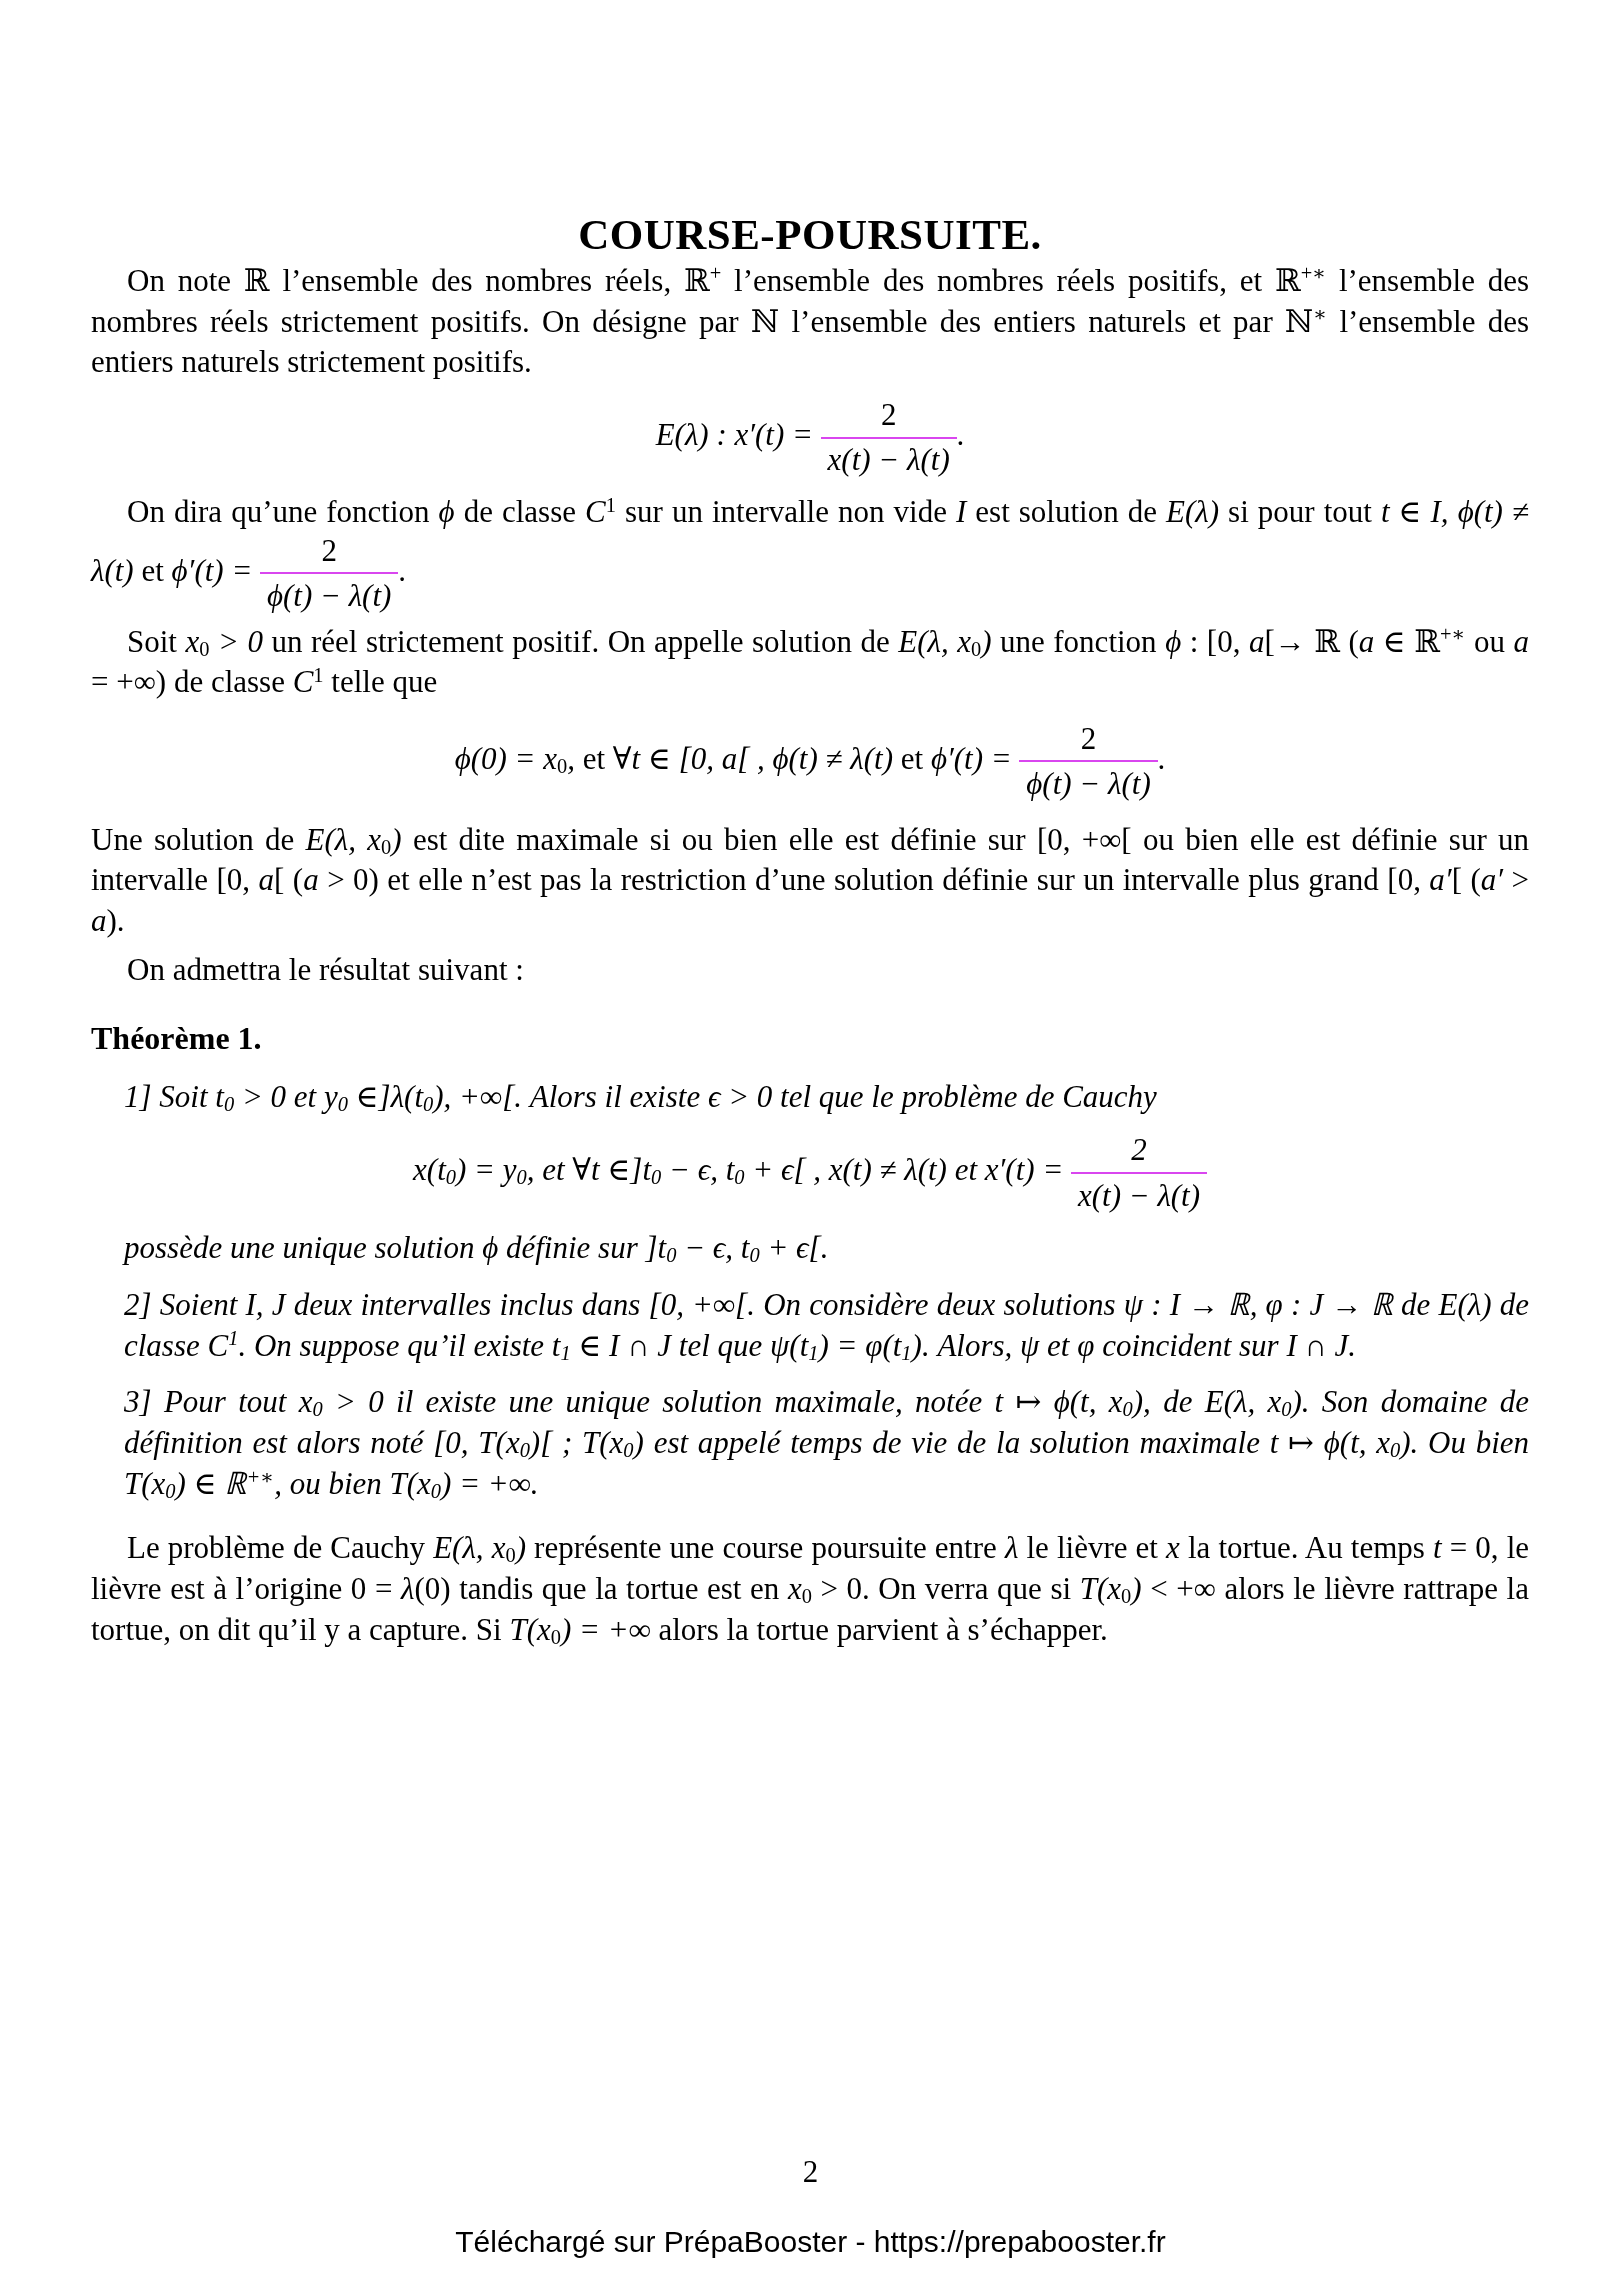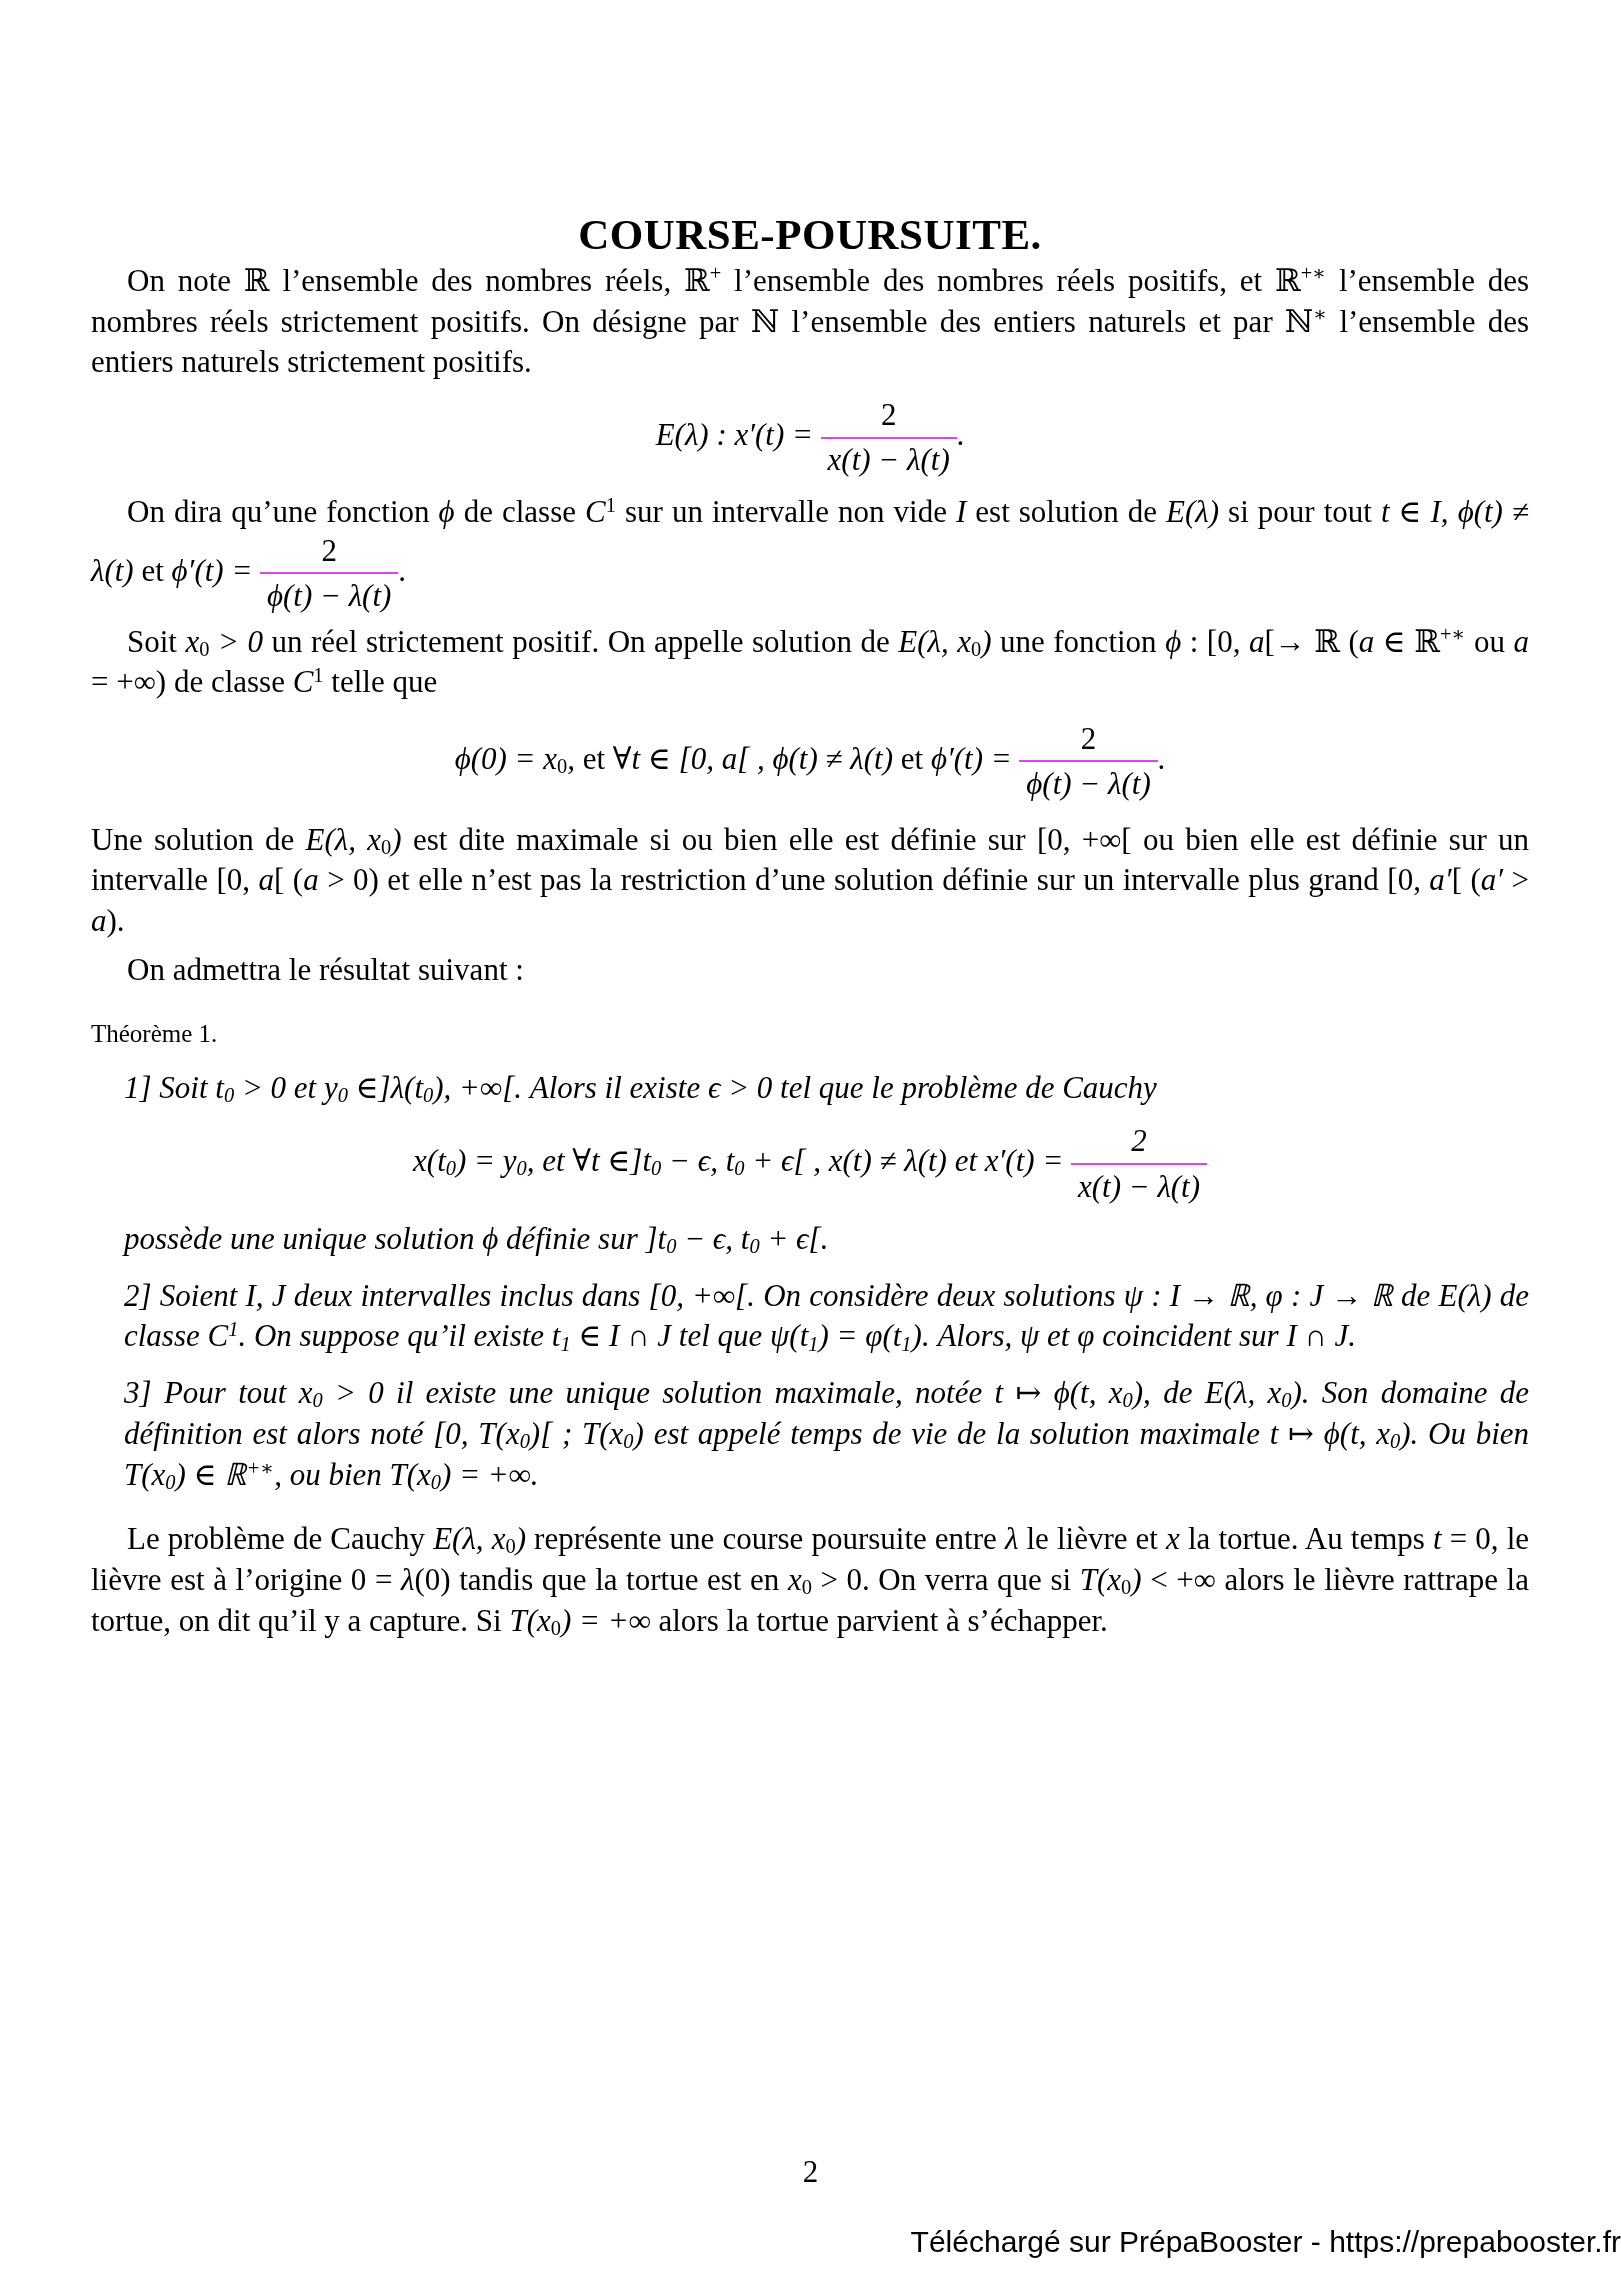--- a/index.html
+++ b/index.html
@@ -11,31 +11,31 @@
     position: relative; overflow: hidden;
   }
   .page { padding: 209px 92px 0 91px; }
   .title {
     text-align: center; font-weight: 700; font-size: 43px; line-height: 1.2;
     letter-spacing: 0.5px;
   }
   .p { line-height: 1.32; text-align: justify; margin: 0; }
   .ind { text-indent: 36px; }
   .it { font-style: italic; margin-left: 33px; }
-  .head { font-weight: 400; font-size: 25px; line-height: 1.3; }
+  .head { font-weight: 700; font-size: 32px; line-height: 1.3; }
   .eq { text-align: center; line-height: 1.25; }
   .mi { font-style: italic; }
   .sup { font-size: 0.66em; position: relative; top: -0.5em; line-height: 0; }
   .sub { font-size: 0.66em; position: relative; top: 0.2em; line-height: 0; }
   .frac { display: inline-block; vertical-align: middle; text-align: center; line-height: 1.15; text-indent: 0; }
   .frac .num { display: block; padding: 0 6.9px 3.9px; }
   .frac .den { display: block; border-top: 2px solid #d946ef; padding: 3.9px 6.9px 0; }
   .pageno { position: absolute; top: 2154px; left: 0; width: 100%; text-align: center; font-size: 31px; }
   .credit {
-    position: absolute; top: 2225px; left: 0; width: 100%; text-align: right;
+    position: absolute; top: 2225px; left: 0; width: 100%; text-align: center;
     font-family: "Liberation Sans", "DejaVu Sans", sans-serif; font-size: 30px;
   }
 </style>
 </head>
 <body>
 
 <div class="page">
   <div class="title">COURSE-POURSUITE.</div>
 
   <div class="p ind" style="">On note ℝ l’ensemble des nombres réels, ℝ<span class="sup">+</span> l’ensemble des nombres réels positifs, et ℝ<span class="sup">+∗</span> l’ensemble des nombres réels strictement positifs. On désigne par ℕ l’ensemble des entiers naturels et par ℕ<span class="sup">∗</span> l’ensemble des entiers naturels strictement positifs.</div>

